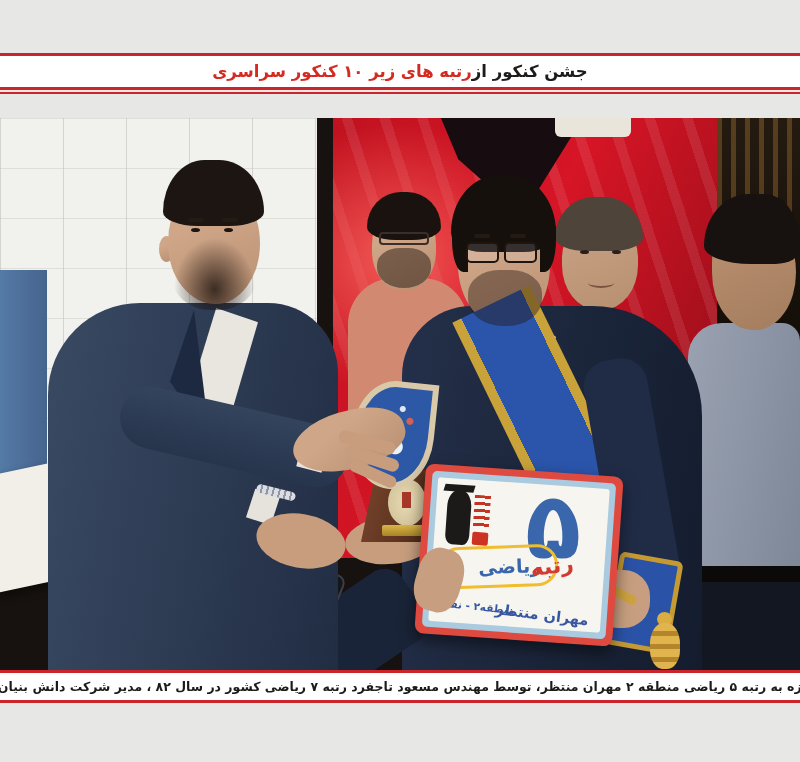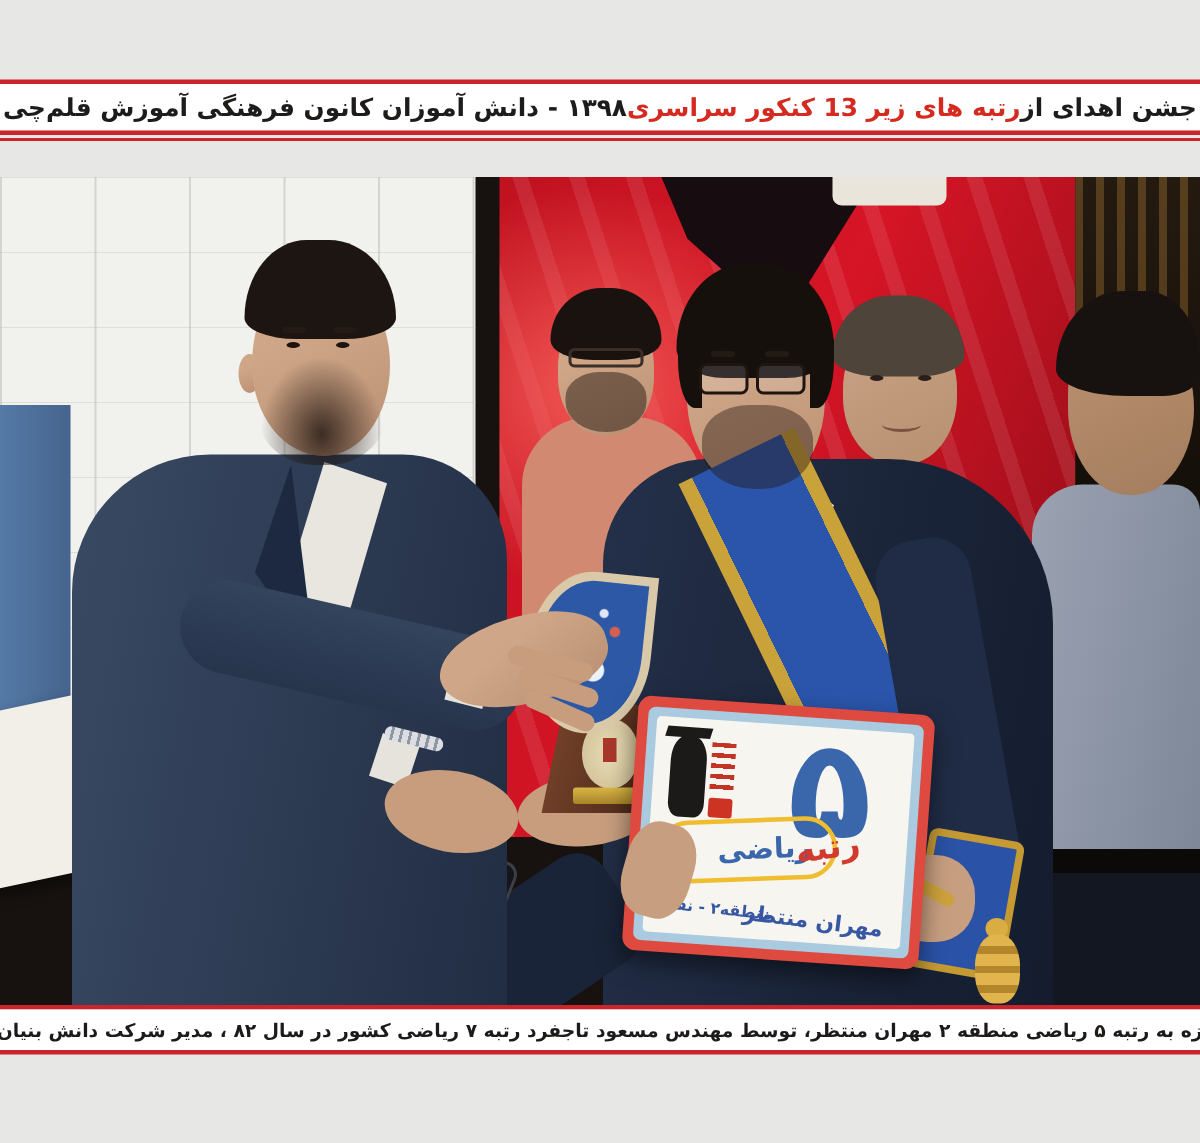--- a/index.html
+++ b/index.html
@@ -176,23 +176,22 @@
   .card-region { left:10px; bottom:12px; color:#3757a2; font-size:10.5px; font-weight:bold; transform:rotate(2deg); }
   .r-hand-l { left:416px; top:430px; width:46px; height:64px; background:#c79e7f; border-radius:40%; transform:rotate(16deg); z-index:9; }
 </style>
 </head>
 <body>
 
 <div class="page">
 
   <div class="abs rule rule1"></div>
   <div class="abs title-band">
-    <span>جشن اهدای از </span>
-      <span class="hl">رتبه های زیر 13 کنکور سراسری</span>
-      <span> ۱۳۹۸ - دانش آموزان کانون فرهنگی آموزش قلم‌چی</span>
+    <span>جشن کنکور از </span>
+      <span class="hl">رتبه های زیر ۱۰ کنکور سراسری</span>
   </div>
   <div class="abs rule rule2a"></div>
   <div class="abs rule rule2b"></div>
 
   <div class="abs photo">
 
     <div class="screen-left"></div>
     <div class="bar1"></div>
     <div class="axis-lab al0">۸۵۰۰</div>
     <div class="axis-lab al1">۸۰۰۰</div>

